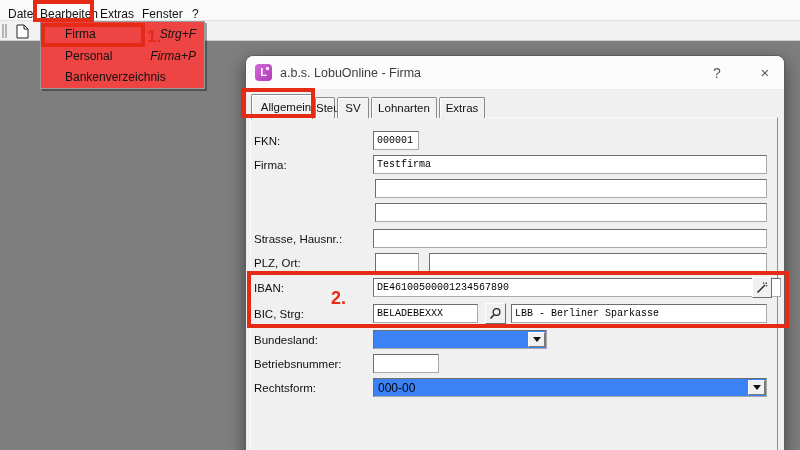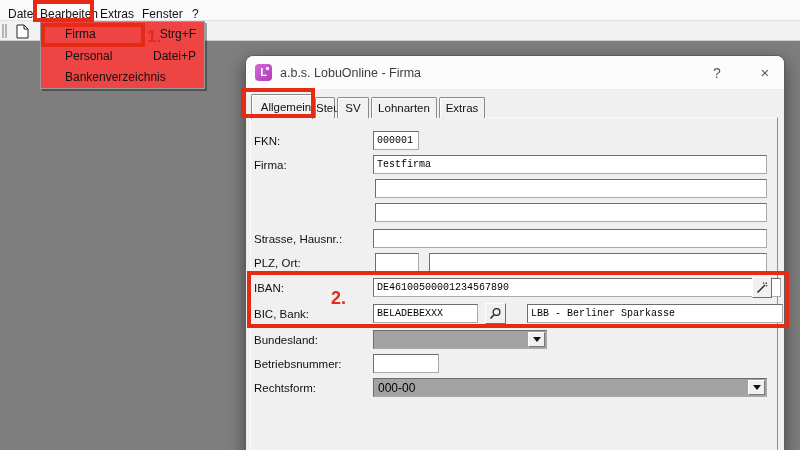--- a/index.html
+++ b/index.html
@@ -18,40 +18,40 @@
   .menubar{position:absolute;left:0;top:0;width:800px;height:21px;background:#fafafa;border-bottom:1px solid #e3e3e3;z-index:5;}
   .menu-item{position:absolute;top:0;height:21px;line-height:21px;font-size:12px;color:#111;padding:4px 4px;cursor:default;}
   .toolbar{position:absolute;left:0;top:21px;width:800px;height:20px;background:#f2f2f2;border-bottom:1px solid #cfcfcf;z-index:4;}
   .grip{position:absolute;left:2px;top:3px;width:5px;height:14px;border-left:2px solid #b5b5b5;border-right:2px solid #b5b5b5;}
   .tb-btn{position:absolute;left:12px;top:2px;width:20px;height:17px;display:flex;align-items:center;justify-content:center;}
   .desktop{position:absolute;left:0;top:41px;width:800px;height:409px;background:var(--desktop);}
 
   
   .dropdown{position:absolute;left:40px;top:21px;width:165px;height:68px;background:#ef4444;border:1px solid #9b9b9b;box-shadow:2px 2px 0 rgba(0,0,0,.35);z-index:20;}
   .dd-item{position:absolute;left:1px;right:1px;height:21px;line-height:21px;font-size:12px;color:#111;padding-left:23px;cursor:default;}
-  .dd-short{position:absolute;right:7px;top:0;font-size:12px;color:#111;}
+  .dd-short{position:absolute;right:7px;top:0;font-size:12px;color:#111;font-style:italic;}
 
   
   .dialog{position:absolute;left:245px;top:55px;width:540px;height:400px;background:var(--dlgbg);border:1px solid #5e5e5e;border-radius:8px 8px 0 0;box-shadow:0 6px 18px rgba(0,0,0,.45);z-index:10;}
   .titlebar{position:absolute;left:0;top:0;right:0;height:34px;background:#fcfcfc;border-radius:8px 8px 0 0;border-bottom:1px solid #ededed;}
   .app-icon{position:absolute;left:9px;top:8px;width:17px;height:17px;border-radius:4px;background:linear-gradient(135deg,#d467d8,#b13bb6);color:#fff;font-size:11px;font-weight:bold;text-align:center;line-height:16px;}
   .app-icon i{position:absolute;right:3px;top:3px;width:3px;height:3px;background:#fff;border-radius:1px;}
   .dlg-title{position:absolute;left:34px;top:0;height:34px;line-height:34px;font-size:12.5px;color:#3d3d3d;}
   .cap-btn{position:absolute;top:0;width:30px;height:34px;line-height:34px;text-align:center;font-size:14px;color:#5a5a5a;}
   .cap-help{left:456px;}
   .cap-close{left:504px;font-size:15px;}
 
   .tabstrip{position:absolute;left:5px;top:37px;height:25px;display:flex;align-items:flex-end;z-index:2;}
   .tab{height:21px;line-height:20px;text-align:center;font-size:11.5px;color:#111;background:#f1f1f1;border:1px solid #8a8a8a;border-bottom:none;border-radius:2px 2px 0 0;box-shadow:inset 1px 1px 0 #fff;margin-right:2px;}
   .tab.active{height:25px;line-height:24px;position:relative;z-index:3;background:#f2f2f2;margin-bottom:-1px;padding-left:8px;}
   .pane{position:absolute;left:4px;top:61px;right:6px;bottom:0;background:var(--dlgbg);border-top:1px solid #fbfbfb;border-left:1px solid #fbfbfb;border-right:1px solid #8e8e8e;}
 
   .flabel{position:absolute;font-size:11.5px;color:#111;white-space:nowrap;}
   .tbx{position:absolute;height:19px;background:#fff;border:1px solid var(--inbrd-lite);border-top-color:var(--inbrd-dark);border-left-color:var(--inbrd-dark);font-family:Liberation Mono, monospace;font-size:10px;color:#000;padding:0 3px;outline:none;}
-  .combo{position:absolute;height:19px;background:#a3a3a3;border:1px solid var(--inbrd-lite);border-top-color:var(--inbrd-dark);border-left-color:var(--inbrd-dark);}
+  .combo{position:absolute;height:19px;background:#3b82f6;border:1px solid var(--inbrd-lite);border-top-color:var(--inbrd-dark);border-left-color:var(--inbrd-dark);}
   .combo .val{position:absolute;left:4px;top:2px;font-size:12px;color:#000;white-space:nowrap;}
   .combo-btn{position:absolute;right:1px;top:1px;bottom:1px;width:17px;background:#f0f0f0;border:1px solid #7a7a7a;border-top-color:#fff;border-left-color:#fff;display:flex;align-items:center;justify-content:center;}
   .arrow-dn{width:0;height:0;border-left:4px solid transparent;border-right:4px solid transparent;border-top:5px solid #111;}
   .sq-btn{position:absolute;width:20px;height:21px;background:#f0f0f0;border:1px solid #6f6f6f;border-top-color:#fff;border-left-color:#fff;display:flex;align-items:center;justify-content:center;}
 
   
   .anno{position:absolute;border:4px solid var(--red);z-index:50;pointer-events:none;}
   .anno-num{position:absolute;color:var(--red);font-weight:bold;font-size:17px;z-index:51;}
 </style>
 </head>
@@ -79,21 +79,21 @@
 
   <div class="desktop"></div>
 
   <div class="dropdown">
     <div class="dd-item" style="top:2px">
       <span>Firma</span>
       <span class="dd-short">Strg+F</span>
     </div>
     <div class="dd-item" style="top:24px">
       <span>Personal</span>
-      <span class="dd-short">Datei+P</span>
+      <span class="dd-short">Firma+P</span>
     </div>
     <div class="dd-item" style="top:45px">
       <span>Bankenverzeichnis</span>
     </div>
   </div>
 
   <div class="dialog">
     <div class="titlebar">
       <span class="app-icon"><span>L</span><i></i></span>
       <span class="dlg-title">a.b.s. LobuOnline - Firma</span>
@@ -129,29 +129,29 @@
     <input class="tbx" style="left: 127px; top: 222px; width: 408px;" value="DE46100500001234567890">
     <span class="sq-btn" style="left:506px;top:221px">
       <svg width="12" height="12" viewBox="0 0 12 12">
         <line x1="1.5" y1="10.5" x2="9" y2="3" stroke="#222" stroke-width="1.4"></line>
         <rect x="9.5" y="0.5" width="1.4" height="1.4" fill="#222"></rect>
         <rect x="7" y="0.5" width="1.2" height="1.2" fill="#222"></rect>
         <rect x="10" y="3.2" width="1.2" height="1.2" fill="#222"></rect>
       </svg>
     </span>
 
-    <span class="flabel" style="left:8px;top:252px">BIC, Bank:</span>
+    <span class="flabel" style="left:8px;top:252px">BIC, Strg:</span>
     <input class="tbx" style="left: 127px; top: 248px; width: 105px;" value="BELADEBEXXX">
     <span class="sq-btn" style="left:239px;top:247px;width:21px">
       <svg width="13" height="13" viewBox="0 0 13 13">
         <circle cx="7.5" cy="5" r="3.4" fill="none" stroke="#222" stroke-width="1.3"></circle>
         <line x1="1.5" y1="11.5" x2="5" y2="7.8" stroke="#222" stroke-width="1.6"></line>
       </svg>
     </span>
-    <input class="tbx" style="left: 265px; top: 248px; width: 256px; margin-left: 16px;" value="LBB - Berliner Sparkasse">
+    <input class="tbx" style="left: 265px; top: 248px; width: 256px;" value="LBB - Berliner Sparkasse">
 
     <span class="flabel" style="left:8px;top:278px">Bundesland:</span>
     <span class="combo" style="left:127px;top:274px;width:174px">
       <span class="val"></span>
       <span class="combo-btn">
           <span class="arrow-dn"></span>
         </span>
     </span>
 
     <span class="flabel" style="left:8px;top:302px">Betriebsnummer:</span>

